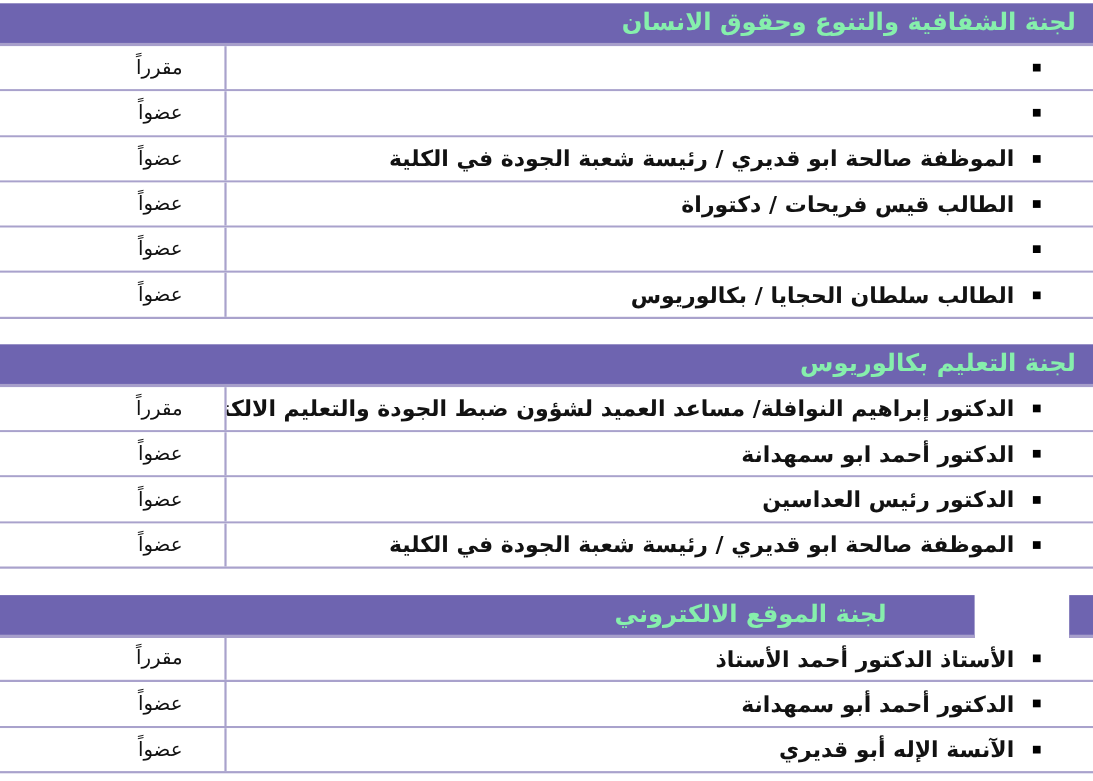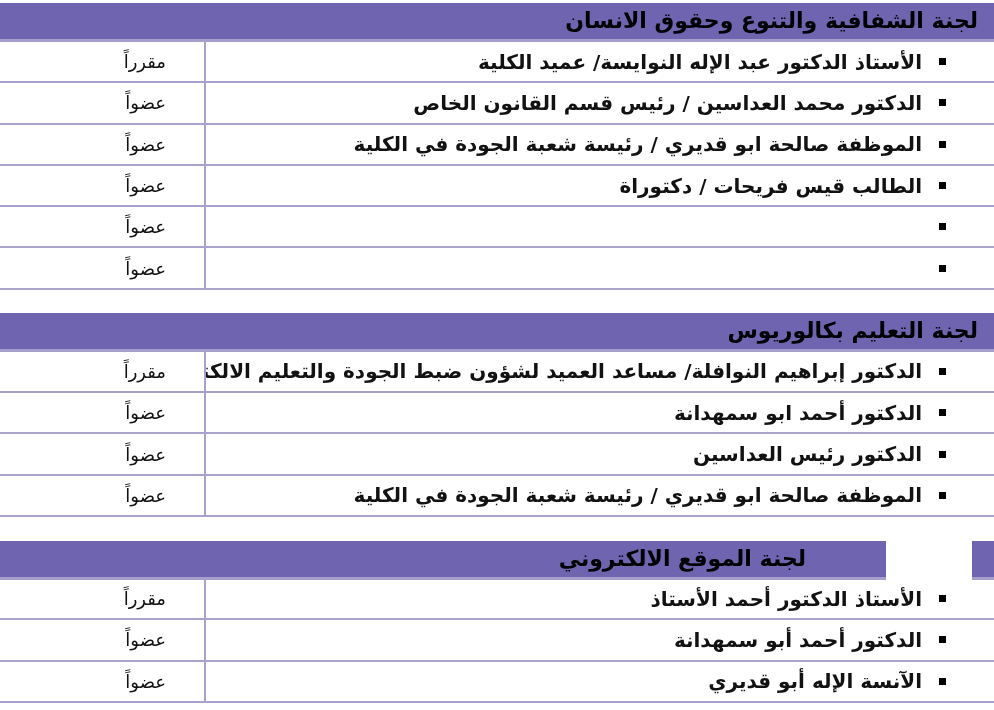--- a/index.html
+++ b/index.html
@@ -16,21 +16,21 @@
   }
   .committee { width: 994px; }
   .committee-header {
     height: 36px;
     background: #6e64b0;
     border-bottom: 3px solid #a79fcb;
     display: flex;
     align-items: center;
   }
   .committee-header .title {
-    color: #000000;
+    color: #86efac;
     font-weight: bold;
     font-size: 22px;
     line-height: 36px;
     padding-right: 16px;
     white-space: nowrap;
   }
   
   .committee-header.split { background: transparent; border-bottom: none; gap: 41px; }
   .committee-header.split .strip {
     width: 22px; height: 36px;
@@ -94,30 +94,28 @@
 <div class="page">
 
   <section class="committee mt-t1">
     <div class="committee-header">
       <span class="title">لجنة الشفافية والتنوع وحقوق الانسان</span>
     </div>
     <div class="rows">
       <div class="row">
         <div class="cell-name">
           <span class="bullet"></span>
-          <span class="member-name">الأستاذ الدكتور عبد الإله النوايسة/ عميد الكلية</span>
         </div>
         <div class="cell-role">
           <span class="member-role">مقرراً</span>
         </div>
       </div>
       <div class="row">
         <div class="cell-name">
           <span class="bullet"></span>
-          <span class="member-name">الدكتور محمد العداسين / رئيس قسم القانون الخاص</span>
         </div>
         <div class="cell-role">
           <span class="member-role">عضواً</span>
         </div>
       </div>
       <div class="row">
         <div class="cell-name">
           <span class="bullet"></span>
           <span class="member-name">الموظفة صالحة ابو قديري / رئيسة شعبة الجودة في الكلية</span>
         </div>
@@ -138,20 +136,21 @@
         <div class="cell-name">
           <span class="bullet"></span>
         </div>
         <div class="cell-role">
           <span class="member-role">عضواً</span>
         </div>
       </div>
       <div class="row">
         <div class="cell-name">
           <span class="bullet"></span>
+          <span class="member-name">الطالب سلطان الحجايا / بكالوريوس</span>
         </div>
         <div class="cell-role">
           <span class="member-role">عضواً</span>
         </div>
       </div>
     </div>
   </section>
 
   <section class="committee mt-t2">
     <div class="committee-header">

